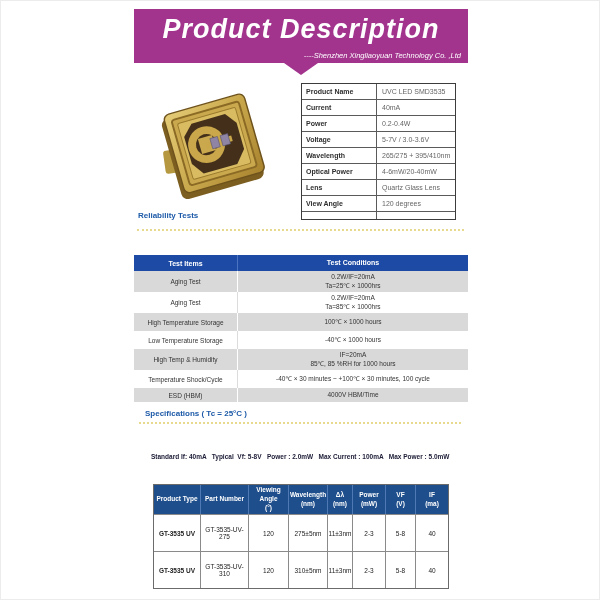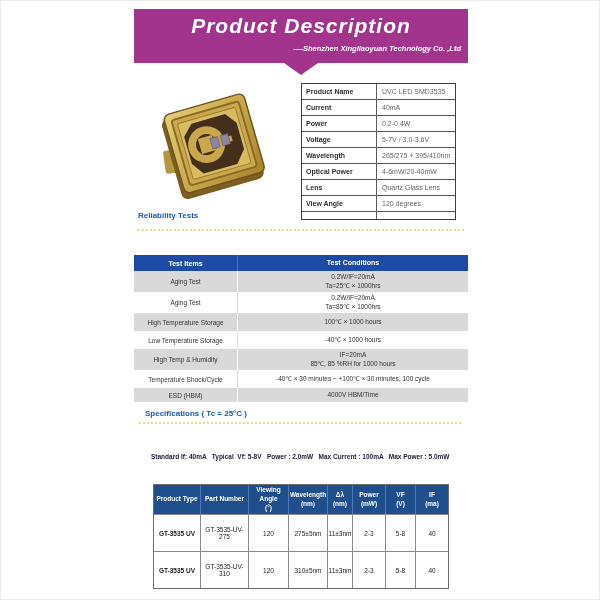--- a/index.html
+++ b/index.html
@@ -5,23 +5,23 @@
   * { margin:0; padding:0; box-sizing:border-box; }
   html,body { background:#fff; }
   .page {
     position:relative; width:600px; height:600px; background:#ffffff;
     font-family:"Liberation Sans", sans-serif; overflow:hidden;
     border:1px solid #ececec;
   }
   
   .banner { position:absolute; left:133px; top:8px; width:334px; height:54px; background:#a2348e; }
   .banner-title { text-align:center; color:#fff; font-weight:bold; font-style:italic;
-                  font-size:21px; padding-top:5px; letter-spacing:1px; }
-  .banner-sub { position:absolute; right:7px; bottom:10px; color:#fff; font-style:italic;
-                font-weight:bold; font-size:7.5px; }
+                  font-size:27px; padding-top:5px; letter-spacing:1px; }
+  .banner-sub { position:absolute; right:7px; bottom:3px; color:#fff; font-style:italic;
+                font-weight:normal; font-size:7.5px; }
   .banner-tri { position:absolute; left:283px; top:62px; width:0; height:0;
                 border-left:17px solid transparent; border-right:17px solid transparent;
                 border-top:12px solid #a2348e; }
   
   .chip-photo { position:absolute; left:150px; top:88px; width:126px; height:122px; }
   
   .prod-table { position:absolute; left:300px; top:82px; width:155px;
                 border:1.5px solid #3c3c3c; background:#fff; }
   .prow { display:flex; height:16px; border-bottom:1px solid #5a5a5a; }
   .prow.partial { height:7px; border-bottom:none; }

